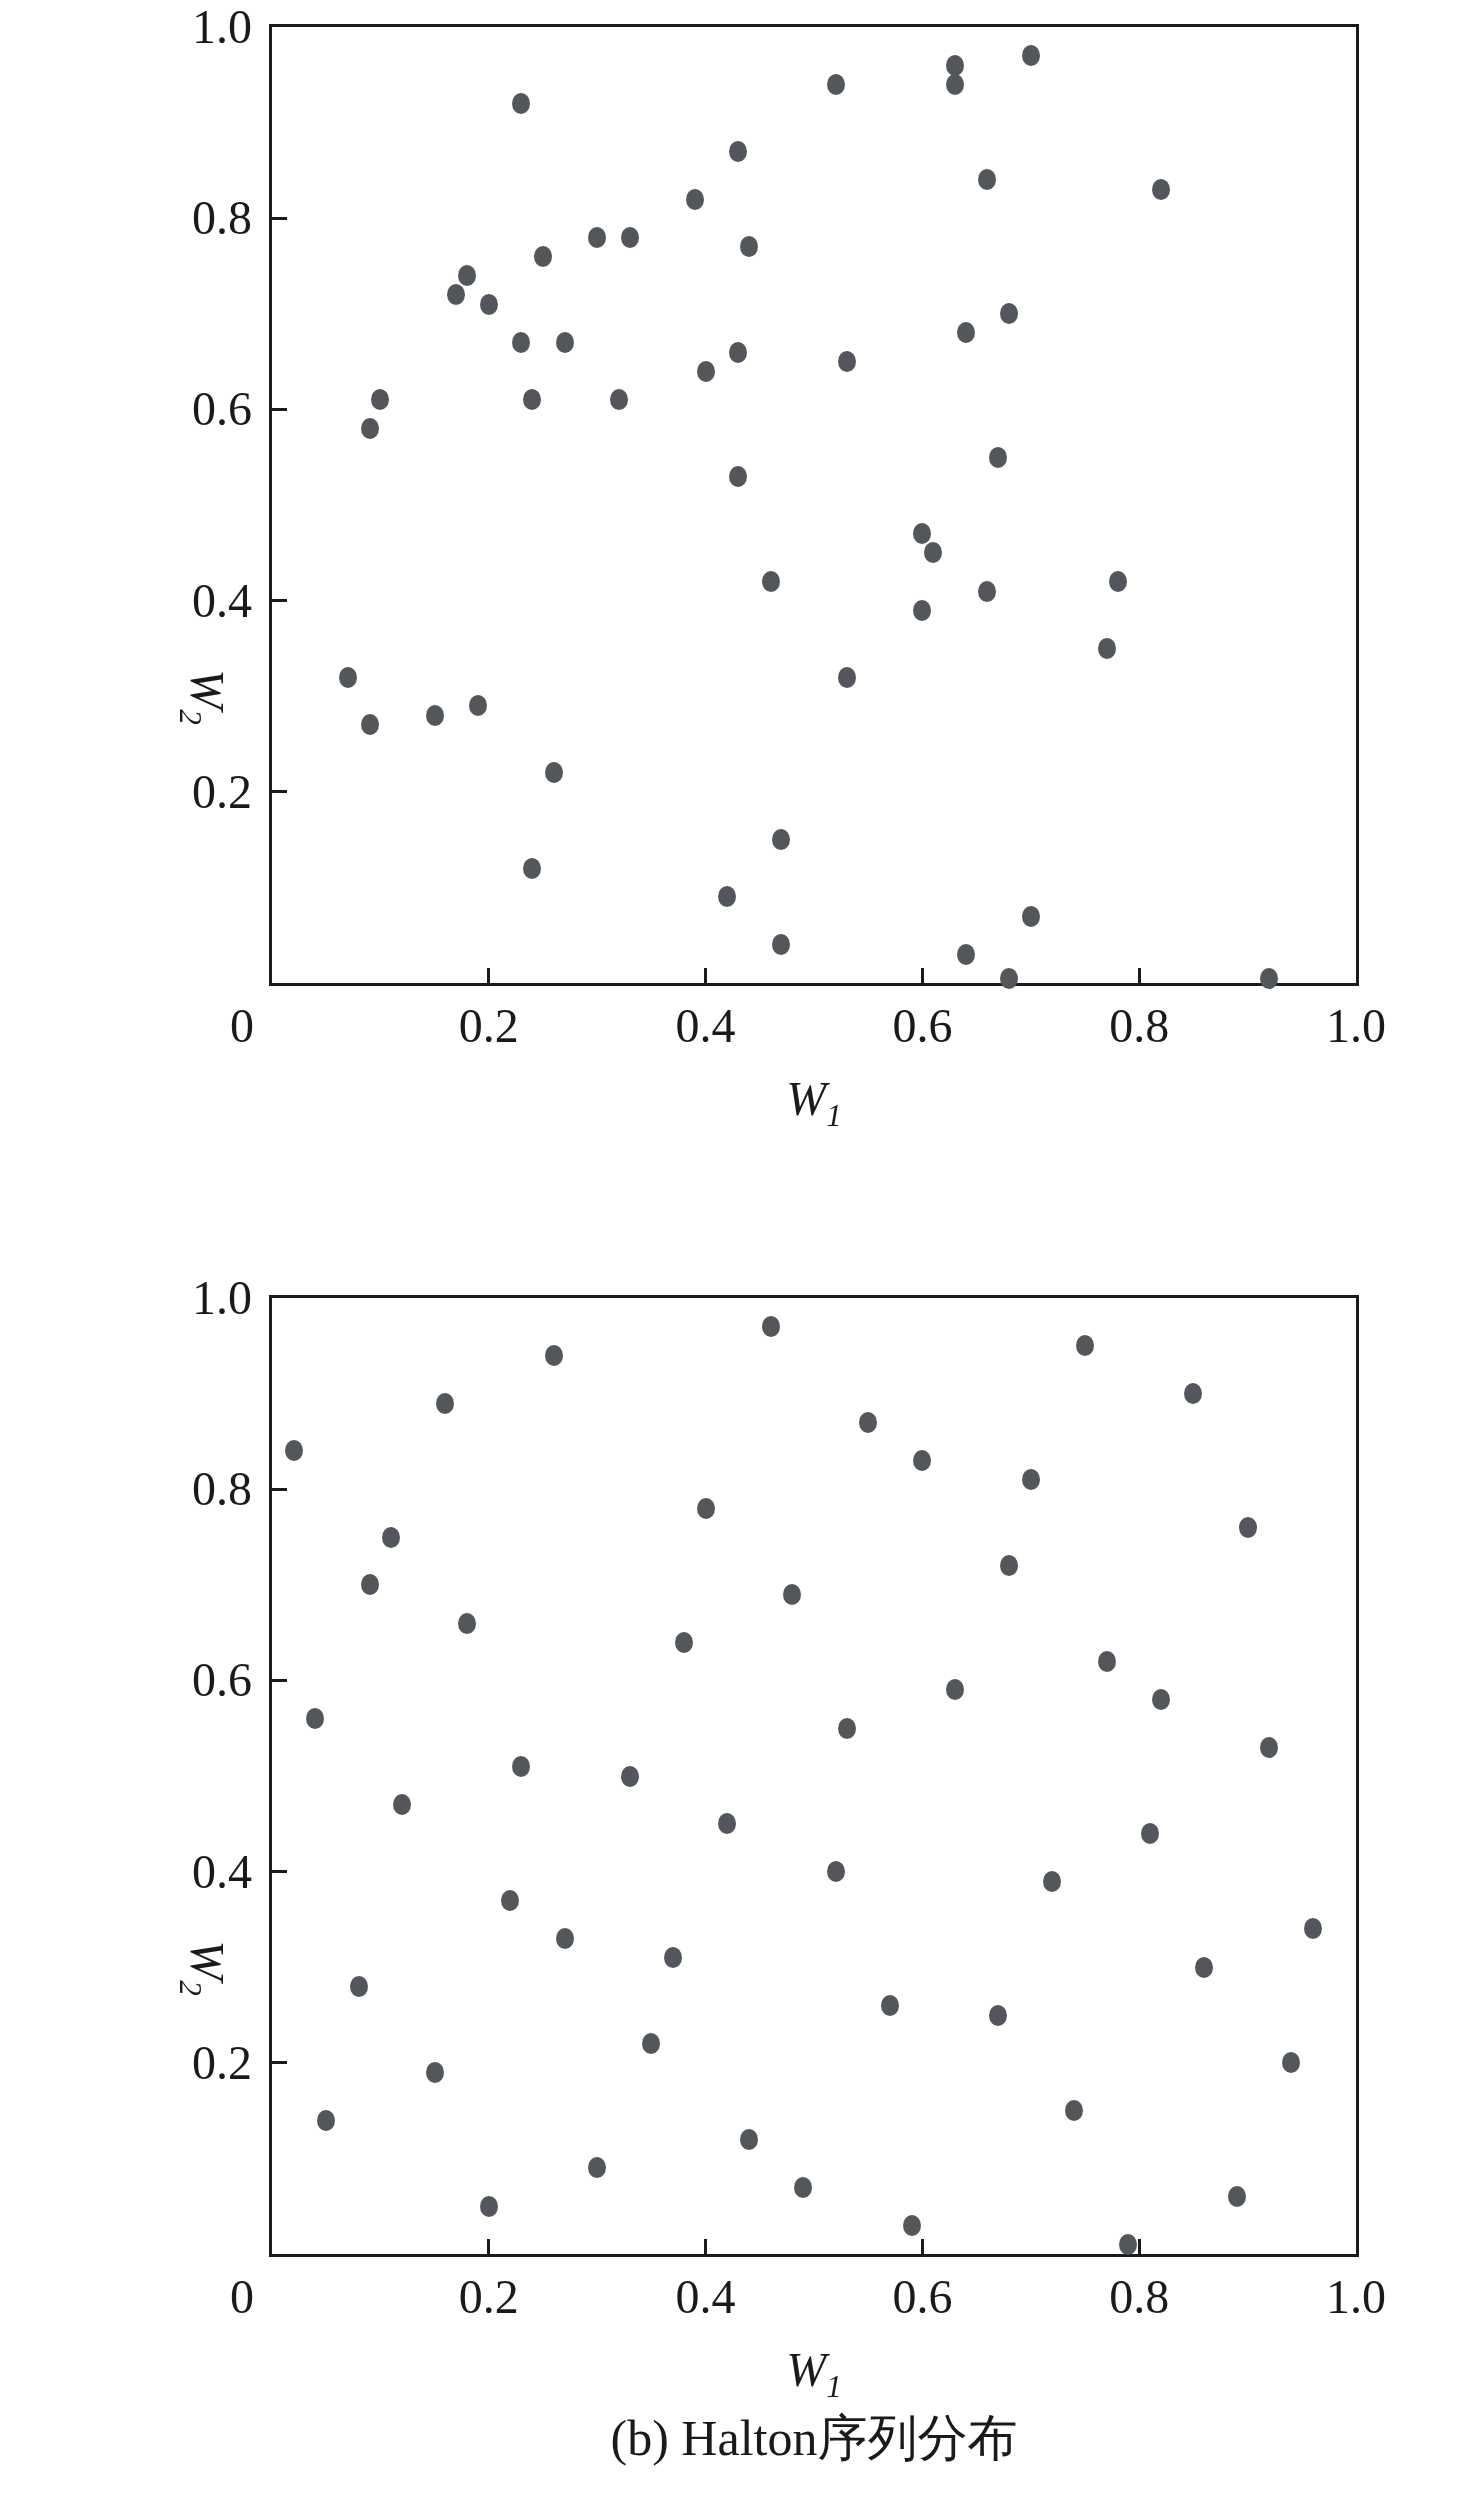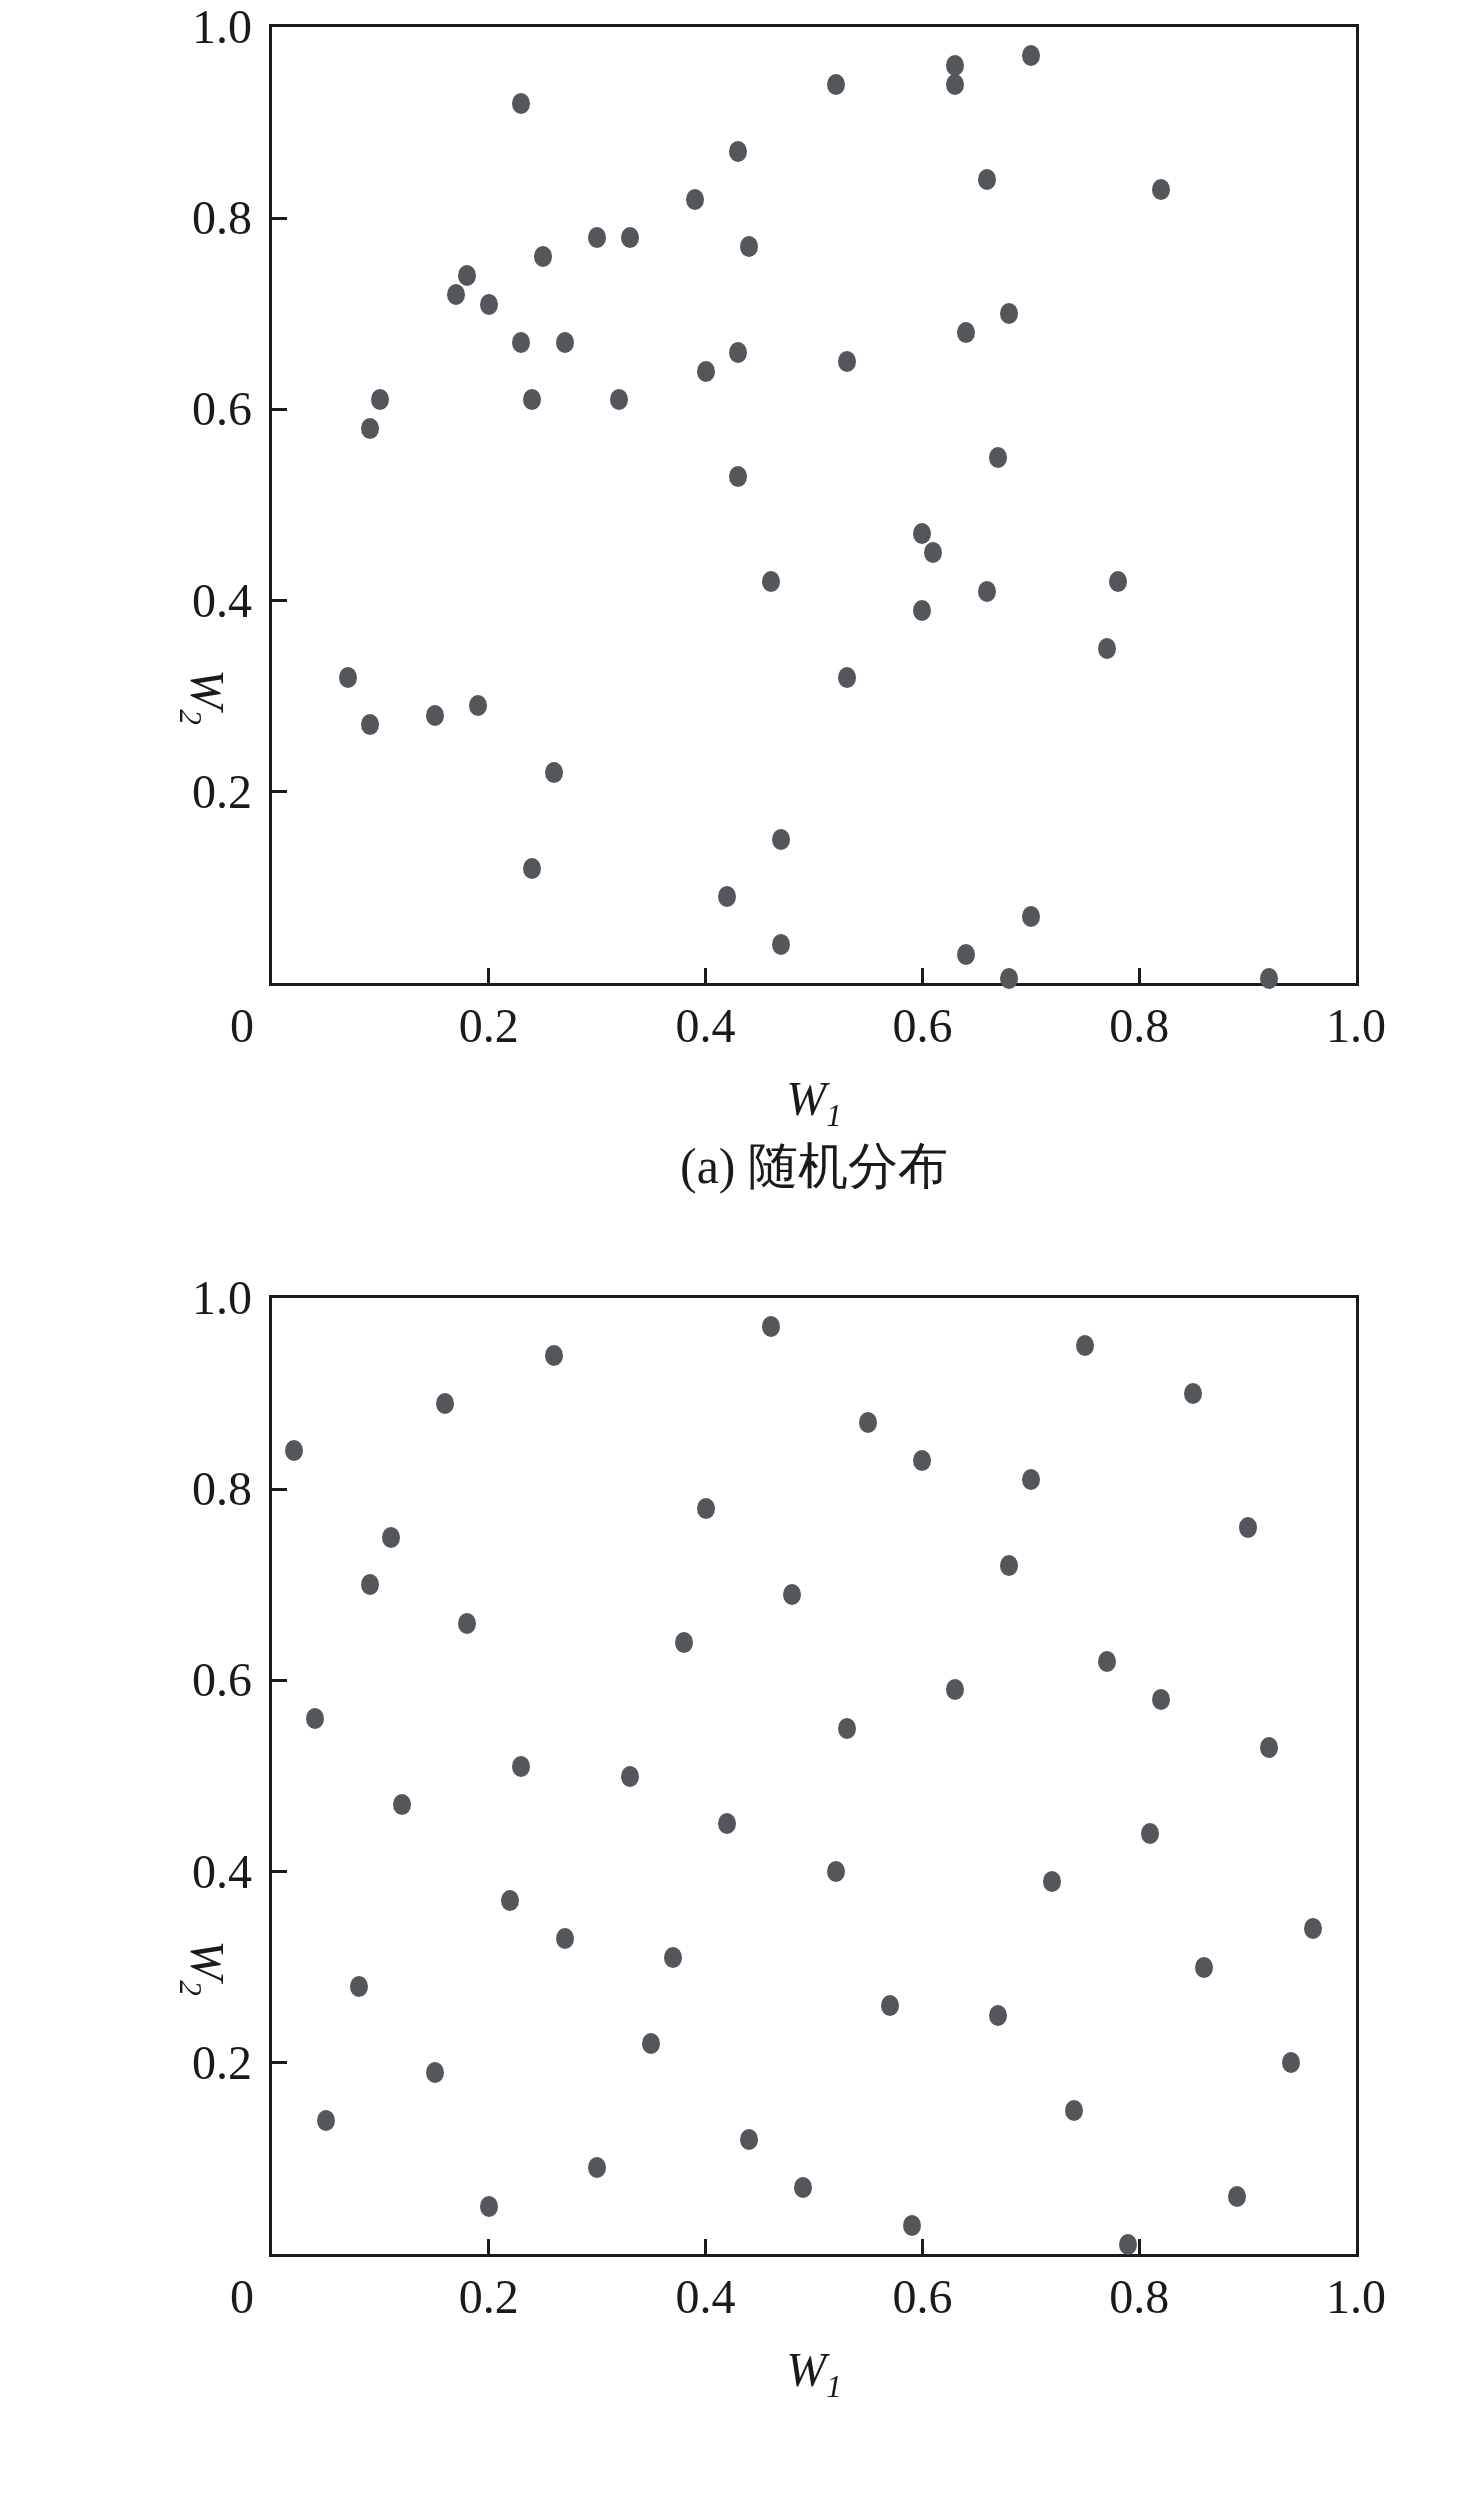--- a/index.html
+++ b/index.html
@@ -121,21 +121,20 @@
       <div class="xtick-label" style="left: 216.8px; color: rgb(26, 26, 26);">0.2</div>
       <div class="xtick-label" style="left: 433.6px; color: rgb(26, 26, 26);">0.4</div>
       <div class="xtick-label" style="left: 650.4px; color: rgb(26, 26, 26);">0.6</div>
       <div class="xtick-label" style="left: 867.2px; color: rgb(26, 26, 26);">0.8</div>
       <div class="xtick-label" style="left: 1084px; color: rgb(26, 26, 26);">1.0</div>
     </div>
   <div class="axis-ylabel ylab-a">
       <span><span>W</span><sub>2</sub></span>
     </div>
   <div class="axis-xlabel xlab-a"><span><span>W</span><sub>1</sub></span></div>
-  <div class="caption cap-a">(a) 随机分布</div>
 
   <div class="plot plot-b">
       <div class="tick-y" style="top: 189.7px; background: rgb(27, 27, 27);"></div>
       <div class="tick-y" style="top: 380.9px; background: rgb(27, 27, 27);"></div>
       <div class="tick-y" style="top: 572.1px; background: rgb(27, 27, 27);"></div>
       <div class="tick-y" style="top: 763.3px; background: rgb(27, 27, 27);"></div>
       <div class="tick-x" style="left: 215.3px; background: rgb(27, 27, 27);"></div>
       <div class="tick-x" style="left: 432.1px; background: rgb(27, 27, 27);"></div>
       <div class="tick-x" style="left: 648.9px; background: rgb(27, 27, 27);"></div>
       <div class="tick-x" style="left: 865.7px; background: rgb(27, 27, 27);"></div>
@@ -202,14 +201,15 @@
       <div class="xtick-label" style="left: 216.8px; color: rgb(26, 26, 26);">0.2</div>
       <div class="xtick-label" style="left: 433.6px; color: rgb(26, 26, 26);">0.4</div>
       <div class="xtick-label" style="left: 650.4px; color: rgb(26, 26, 26);">0.6</div>
       <div class="xtick-label" style="left: 867.2px; color: rgb(26, 26, 26);">0.8</div>
       <div class="xtick-label" style="left: 1084px; color: rgb(26, 26, 26);">1.0</div>
     </div>
   <div class="axis-ylabel ylab-b">
       <span><span>W</span><sub>2</sub></span>
     </div>
   <div class="axis-xlabel xlab-b"><span><span>W</span><sub>1</sub></span></div>
+  <div class="caption cap-b">(b) Halton序列分布</div>
 
 </div>
 
 </body></html>

